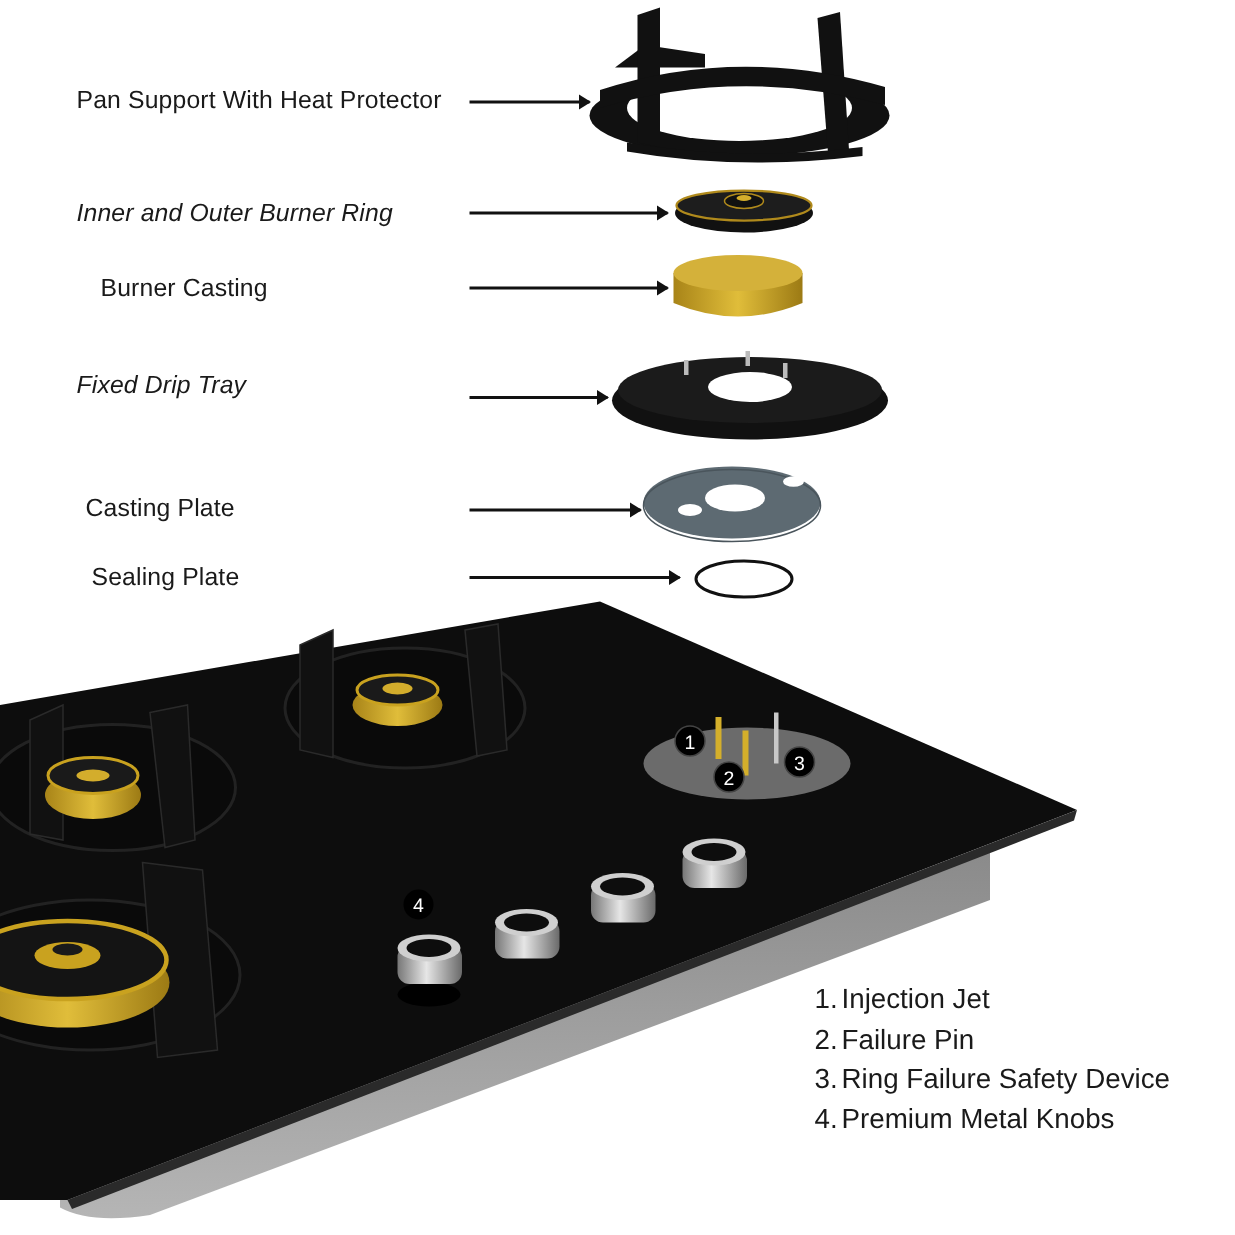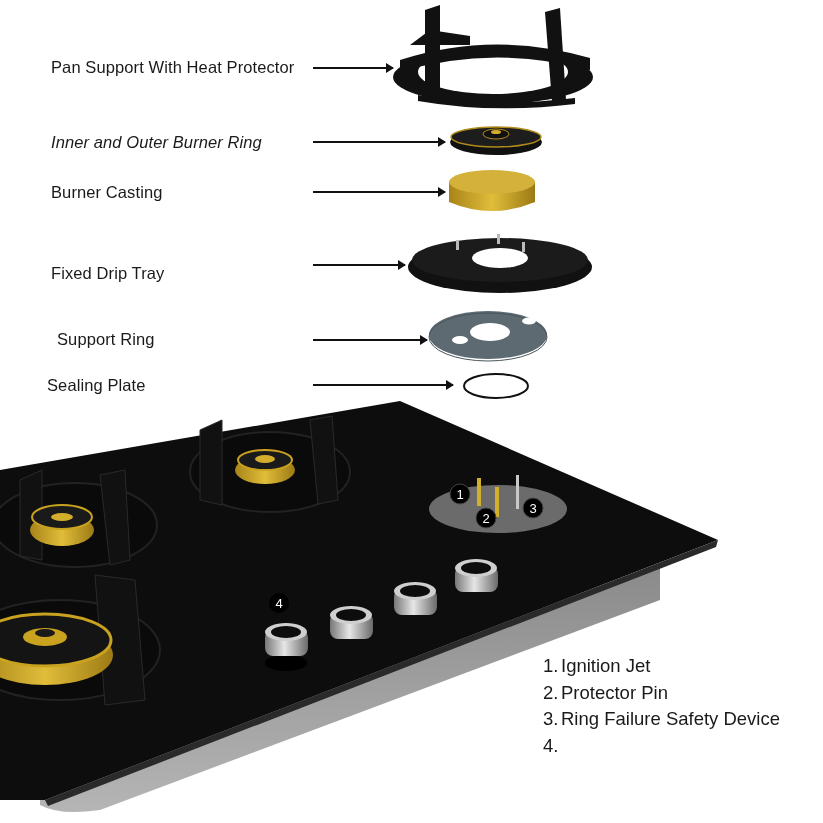--- a/index.html
+++ b/index.html
@@ -163,39 +163,40 @@
         <text x="279" y="608">4</text>
       </g>
   </g>
 </svg>
 
 <div id="parts-layer">
     <div class="label" style="left: 51px; top: 58px; text-align: right;">Pan Support With Heat Protector</div>
     <div class="arrow" style="left: 313px; top: 67px; width: 80px;"></div>
     <div class="label" style="left: 51px; top: 133px; font-style: italic;">Inner and Outer Burner Ring</div>
     <div class="arrow" style="left: 313px; top: 141px; width: 132px;"></div>
-    <div class="label" style="left: 51px; top: 183px;">Burner Casting</div>
+    <div class="label" style="left: 67px; top: 183px;">Burner Casting</div>
     <div class="arrow" style="left: 313px; top: 191px; width: 132px;"></div>
-    <div class="label" style="left: 51px; top: 264px;">Fixed Drip Tray</div>
+    <div class="label" style="left: 51px; top: 248px; font-style: italic;">Fixed Drip Tray</div>
     <div class="arrow" style="left: 313px; top: 264px; width: 92px;"></div>
-    <div class="label" style="left: 57px; top: 330px;">Support Ring</div>
+    <div class="label" style="left: 57px; top: 330px;">Casting Plate</div>
     <div class="arrow" style="left: 313px; top: 339px; width: 114px;"></div>
-    <div class="label" style="left: 47px; top: 376px;">Sealing Plate</div>
+    <div class="label" style="left: 61px; top: 376px;">Sealing Plate</div>
     <div class="arrow" style="left: 313px; top: 384px; width: 140px;"></div>
   </div>
 
 <div class="legend">
   <div class="legend-item">
     <span class="legend-num">1.</span>
-    <span>Ignition Jet</span>
+    <span>Injection Jet</span>
   </div>
   <div class="legend-item">
     <span class="legend-num">2.</span>
-    <span>Protector Pin</span>
+    <span>Failure Pin</span>
   </div>
   <div class="legend-item">
     <span class="legend-num">3.</span>
     <span>Ring Failure Safety Device</span>
   </div>
   <div class="legend-item">
     <span class="legend-num">4.</span>
+    <span>Premium Metal Knobs</span>
   </div>
 </div>
 
 </body></html>

